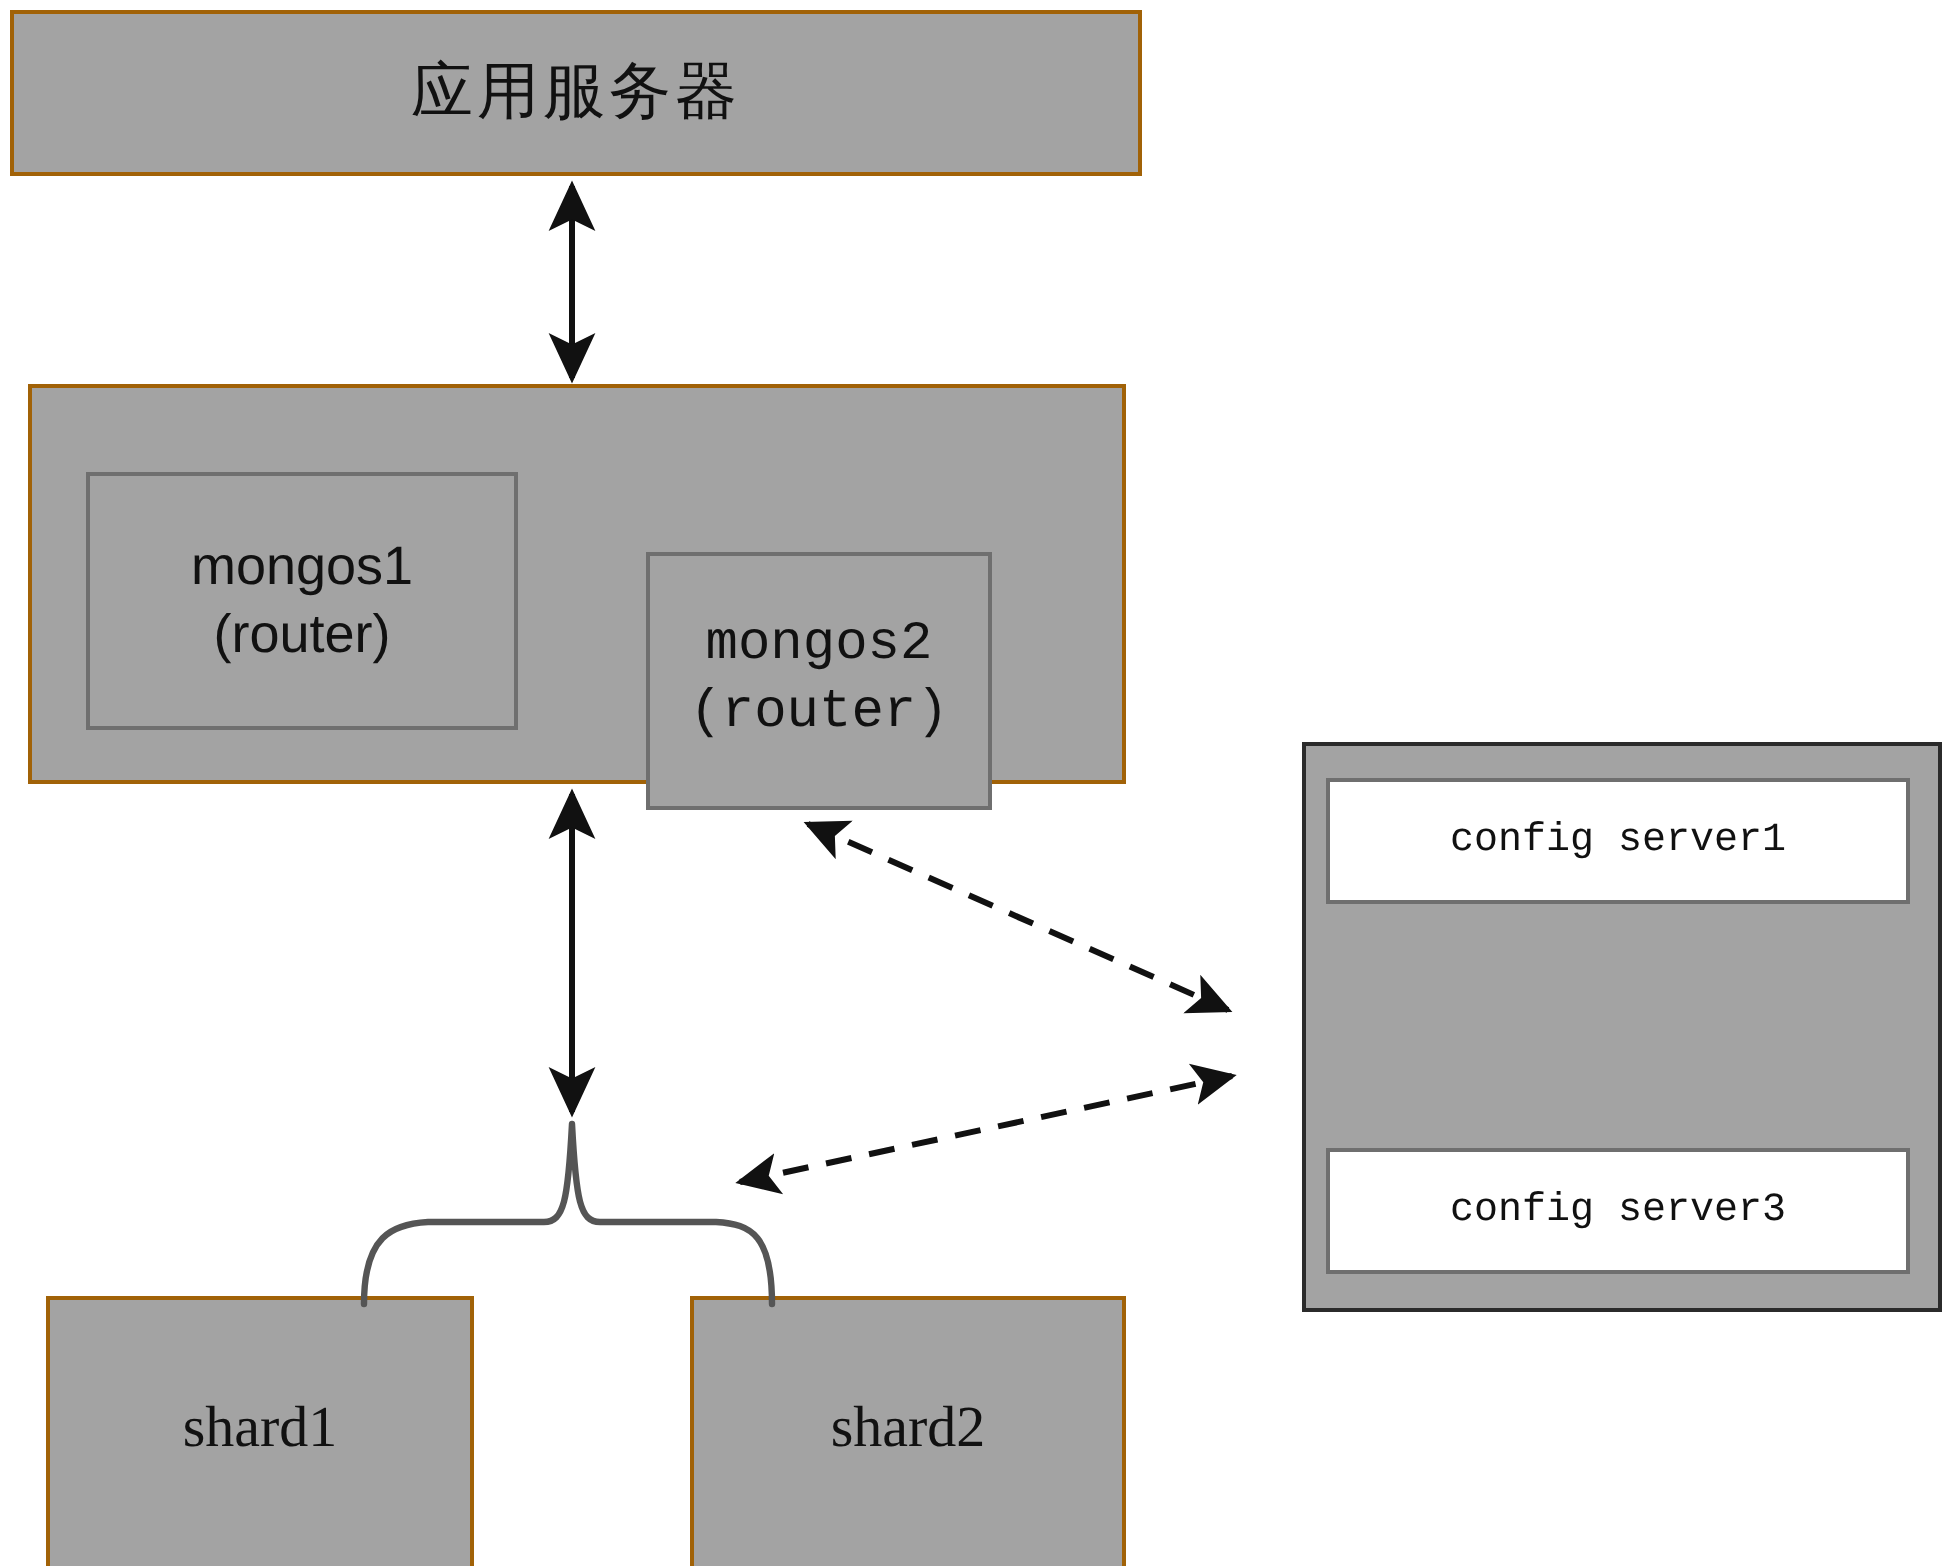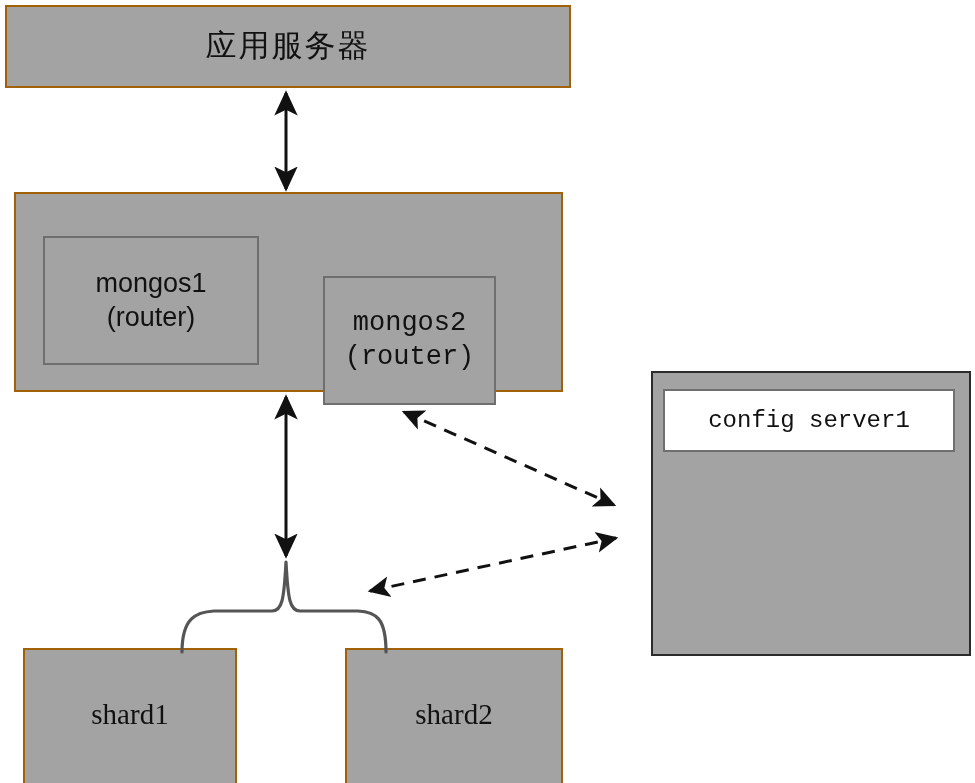--- a/index.html
+++ b/index.html
@@ -90,21 +90,21 @@
     left: 663px;
     width: 292px;
     height: 63px;
     border: 2px solid #6f6f6f;
     background: #ffffff;
     box-sizing: border-box;
     display: flex;
     align-items: center;
     justify-content: center;
     font-family: "Liberation Mono", monospace;
-    font-size: 24px;
+    font-size: 20px;
     color: #111111;
   }
   #config1 { top: 389px; }
   #config2 { top: 477px; border-color: #2b2b2b; }
   #config3 { top: 574px; }
 
   
   #connectors {
     position: absolute;
     left: 0; top: 0;
@@ -139,20 +139,23 @@
 
   <div class="box" id="shard2">
     <span class="lbl">shard2</span>
   </div>
 
   <div class="box" id="config-group"></div>
 
   <div class="config-item" id="config1">
     <span>config server1</span>
   </div>
+  <div class="config-item" id="config3">
+    <span>config server3</span>
+  </div>
 
   <svg id="connectors" viewBox="0 0 975 783">
     <defs>
       <marker id="arrHead" markerWidth="9" markerHeight="9" refX="7.5" refY="4.5" orient="auto" markerUnits="strokeWidth">
         <path d="M0,0.6 L8.4,4.5 L0,8.4 L1.9,4.5 Z" fill="#111111"></path>
       </marker>
       <marker id="arrTail" markerWidth="9" markerHeight="9" refX="1.5" refY="4.5" orient="auto" markerUnits="strokeWidth">
         <path d="M9,0.6 L0.6,4.5 L9,8.4 L7.1,4.5 Z" fill="#111111"></path>
       </marker>
       <marker id="arrHeadD" markerWidth="8" markerHeight="8" refX="6.6" refY="4" orient="auto" markerUnits="strokeWidth">

